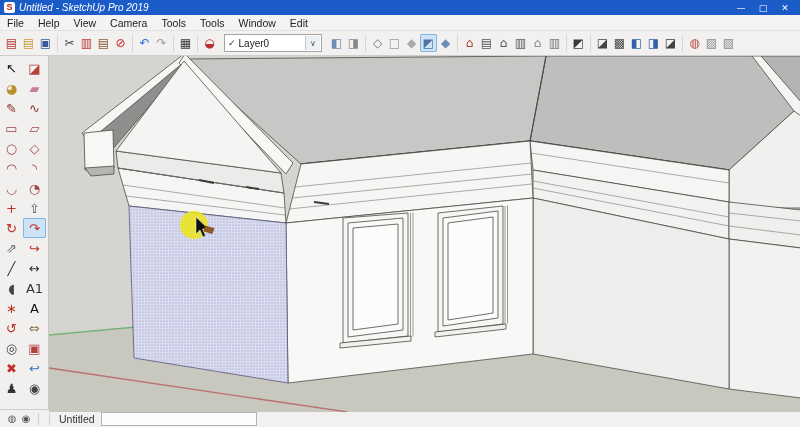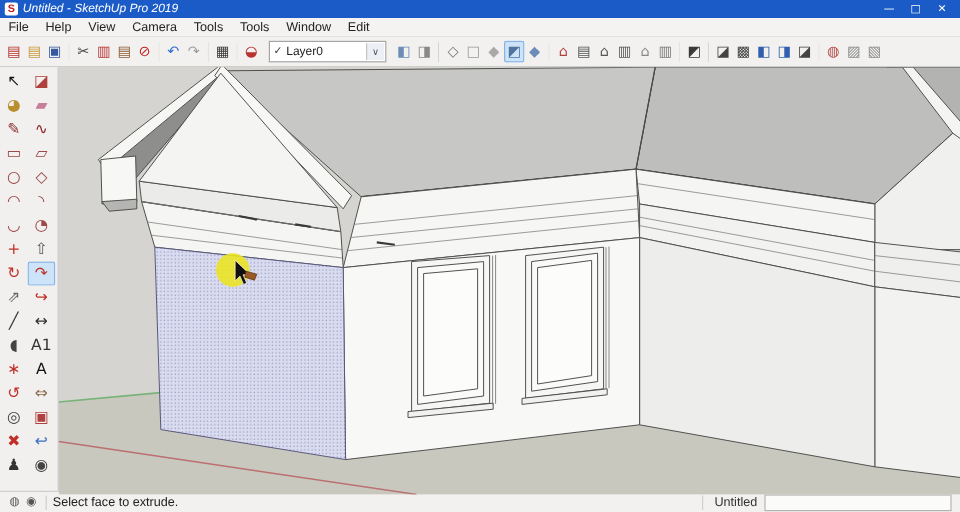--- a/index.html
+++ b/index.html
@@ -349,19 +349,18 @@
         <path data-name="cursor-arrow-icon" d="M147,161 L147,178 L151,174 L154,181 L156.5,179.8 L153.5,173 L159,172.5 Z" fill="#111" stroke="#fff" stroke-width="0.5"></path>
         <path data-name="push-pull-cursor-icon" d="M156,170 L165,172.5 L163,177.5 L155,175 Z" fill="#9a5a28" stroke="#5a3010" stroke-width="0.6"></path>
       </svg>
     </div>
   </div>
 
   <div class="statusbar" data-name="status-bar">
     <span class="sb-icon" data-name="geolocation-icon">◍</span>
     <span class="sb-icon" data-name="credits-icon">◉</span>
     <span class="sb-sep" data-name="statusbar-separator"></span>
-    <span class="sb-msg" data-name="status-message">Select face to extrude.</span>
     <span class="sb-sep" data-name="statusbar-separator"></span>
     <span class="dist-label" data-name="distance-label">Untitled</span>
     <input class="dist-input" data-name="distance-input" value="" style="">
   </div>
 
 </div>
 
 </body></html>

